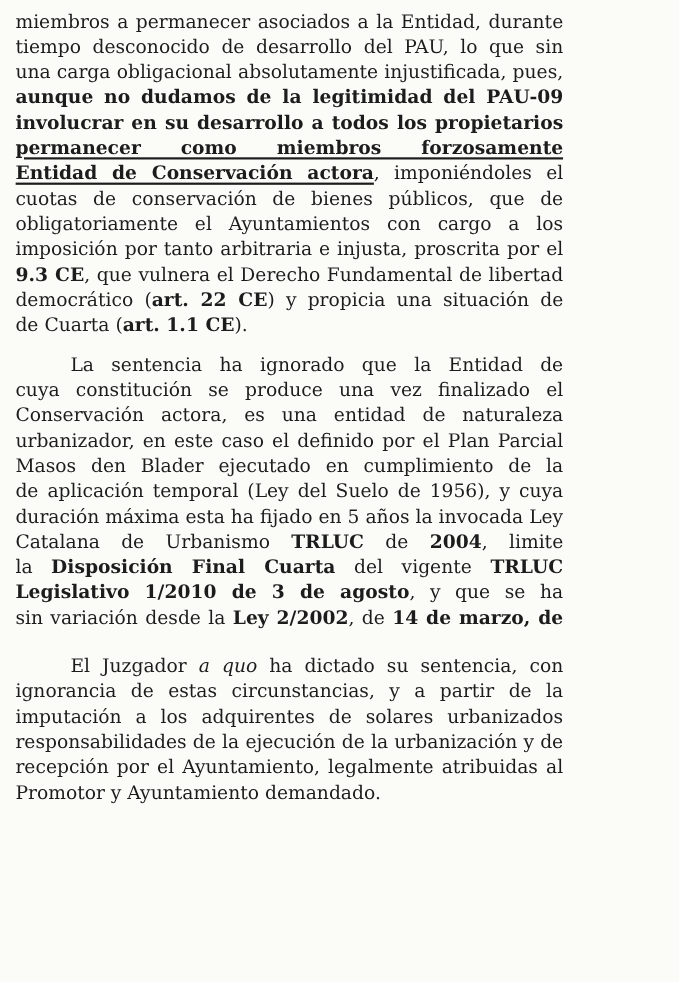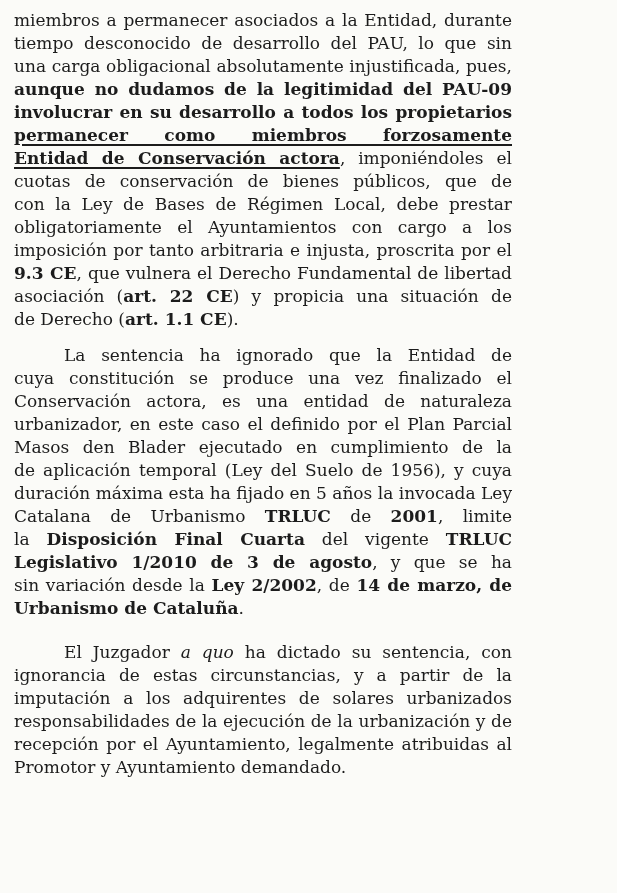--- a/index.html
+++ b/index.html
@@ -60,40 +60,38 @@
   <div id="doc">
       <div class="para">
         <div class="line"><span class="seg-n">miembros a permanecer asociados a la Entidad, durante el</span></div>
         <div class="line"><span class="seg-n">tiempo desconocido de desarrollo del PAU, lo que sin duda es</span></div>
         <div class="line"><span class="seg-n">una carga obligacional absolutamente injustificada, pues,</span></div>
         <div class="line"><span class="seg-b">aunque no dudamos de la legitimidad del PAU-09 para</span></div>
         <div class="line"><span class="seg-b">involucrar en su desarrollo a todos los propietarios que</span></div>
         <div class="line"><span class="seg-bu">permanecer como miembros forzosamente asociados de la</span></div>
         <div class="line"><span class="seg-bu">Entidad de Conservación actora</span><span class="seg-n">, imponiéndoles el pago de</span></div>
         <div class="line"><span class="seg-n">cuotas de conservación de bienes públicos, que de acuerdo</span></div>
-        <div class="line"><span class="seg-n">con la Ley de Bases de Régimen Local, debe prestar</span></div>
         <div class="line"><span class="seg-n">obligatoriamente el Ayuntamientos con cargo a los impuestos,</span></div>
         <div class="line"><span class="seg-n">imposición por tanto arbitraria e injusta, proscrita por el </span><span class="seg-b">art.</span></div>
         <div class="line"><span class="seg-b">9.3 CE</span><span class="seg-n">, que vulnera el Derecho Fundamental de libertad de</span></div>
-        <div class="line"><span class="seg-n">asociación (</span><span class="seg-b">art. 22 CE</span><span class="seg-n">) y propicia una situación de</span></div>
-        <div class="line last"><span class="seg-n">de Derecho (</span><span class="seg-b">art. 1.1 CE</span><span class="seg-n">).</span></div>
+        <div class="line"><span class="seg-n">democrático (</span><span class="seg-b">art. 22 CE</span><span class="seg-n">) y propicia una situación de</span></div>
+        <div class="line last"><span class="seg-n">de Cuarta (</span><span class="seg-b">art. 1.1 CE</span><span class="seg-n">).</span></div>
       </div>
       <div class="para indent gap-large">
         <div class="line"><span class="seg-n">La sentencia ha ignorado que la Entidad de</span></div>
         <div class="line"><span class="seg-n">cuya constitución se produce una vez finalizado el proceso</span></div>
         <div class="line"><span class="seg-n">Conservación actora, es una entidad de naturaleza asociativa</span></div>
         <div class="line"><span class="seg-n">urbanizador, en este caso el definido por el Plan Parcial</span></div>
         <div class="line"><span class="seg-n">Masos den Blader ejecutado en cumplimiento de la normativa</span></div>
         <div class="line"><span class="seg-n">de aplicación temporal (Ley del Suelo de 1956), y cuya</span></div>
         <div class="line"><span class="seg-n">duración máxima esta ha fijado en 5 años la invocada Ley</span></div>
-        <div class="line"><span class="seg-n">Catalana de Urbanismo </span><span class="seg-b">TRLUC</span><span class="seg-n"> de </span><span class="seg-b">2001</span><span class="seg-n">, limite reiterado en</span></div>
+        <div class="line"><span class="seg-n">Catalana de Urbanismo </span><span class="seg-b">TRLUC</span><span class="seg-n"> de </span><span class="seg-b">2004</span><span class="seg-n">, limite reiterado en</span></div>
         <div class="line"><span class="seg-n">la </span><span class="seg-b">Disposición Final Cuarta</span><span class="seg-n"> del vigente </span><span class="seg-b">TRLUC Decreto</span></div>
         <div class="line"><span class="seg-b">Legislativo 1/2010 de 3 de agosto</span><span class="seg-n">, y que se ha sentencia</span></div>
         <div class="line"><span class="seg-n">sin variación desde la </span><span class="seg-b">Ley 2/2002</span><span class="seg-n">, de </span><span class="seg-b">14 de marzo, de</span></div>
-        <div class="line last"><span class="seg-b">Urbanismo de Cataluña</span><span class="seg-n">.</span></div>
       </div>
       <div class="para indent gap-small">
         <div class="line"><span class="seg-n">El Juzgador </span><span class="seg-i">a quo</span><span class="seg-n"> ha dictado su sentencia, con</span></div>
         <div class="line"><span class="seg-n">ignorancia de estas circunstancias, y a partir de la errónea</span></div>
         <div class="line"><span class="seg-n">imputación a los adquirentes de solares urbanizados</span></div>
         <div class="line"><span class="seg-n">responsabilidades de la ejecución de la urbanización y de su</span></div>
         <div class="line"><span class="seg-n">recepción por el Ayuntamiento, legalmente atribuidas al</span></div>
         <div class="line last"><span class="seg-n">Promotor y Ayuntamiento demandado.</span></div>
       </div>
     </div>

